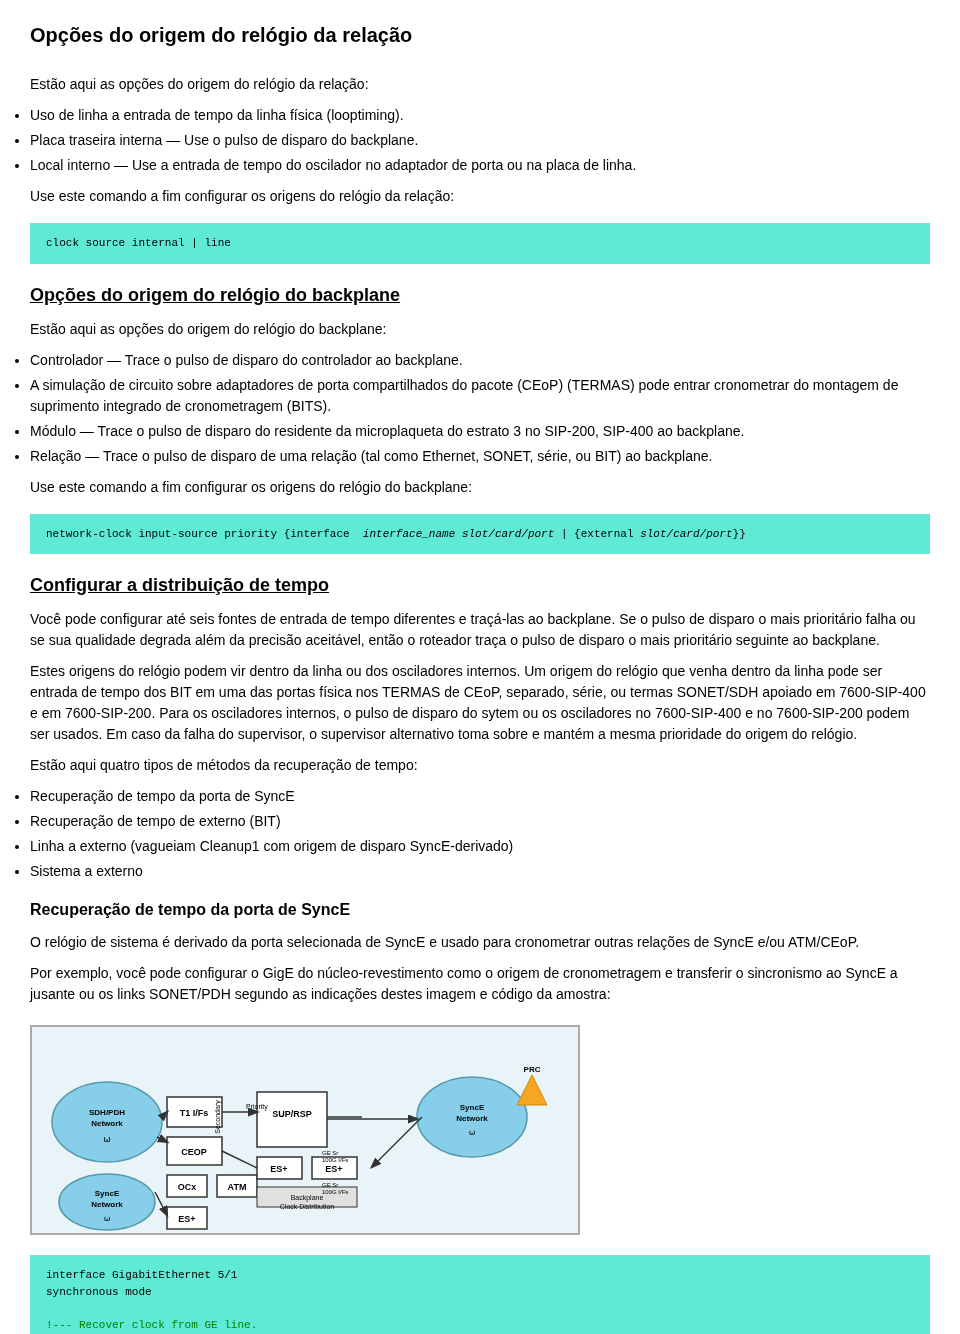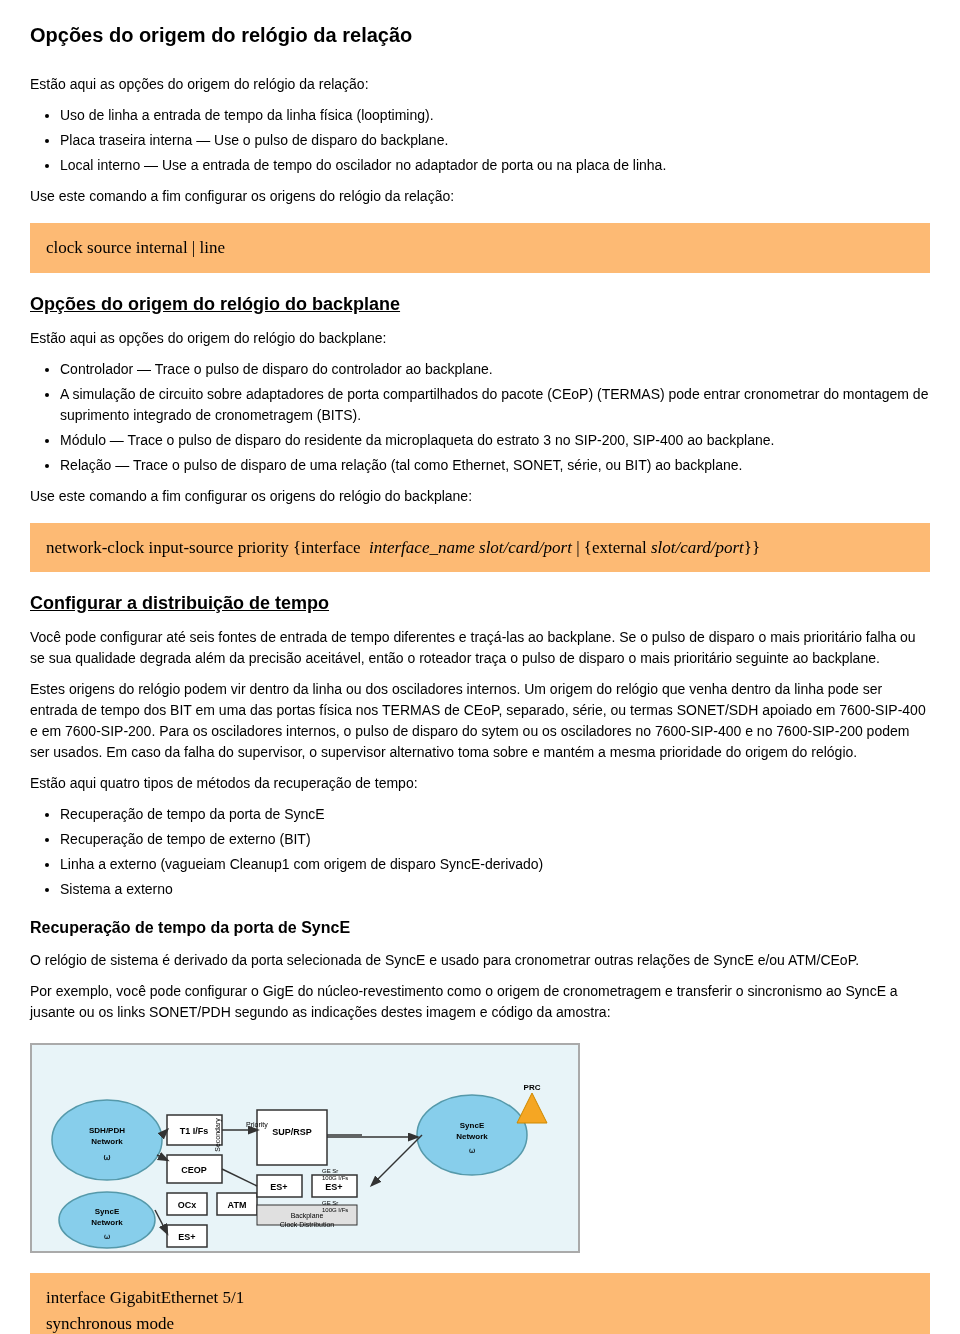--- a/index.html
+++ b/index.html
@@ -28,30 +28,29 @@
       font-size: 16px;
       font-weight: bold;
       margin-top: 16px;
       margin-bottom: 8px;
     }
     p {
       margin-bottom: 10px;
       margin-top: 10px;
     }
     ul {
-      margin-left: 30px;
       margin-bottom: 10px;
     }
     ul li {
       margin-bottom: 4px;
     }
     .code-block {
-      font-family: Liberation Serif, serif;
-      font-size: 17px;
-      background: #fdba74;
+      font-family: Liberation Mono, monospace;
+      font-size: 11px;
+      background: #5eead4;
       border: none;
       padding: 12px 16px;
       margin: 16px 0;
       white-space: pre;
       display: block;
     }
     .comment-green {
       color: #008000;
       margin-top: 28px;
     }

